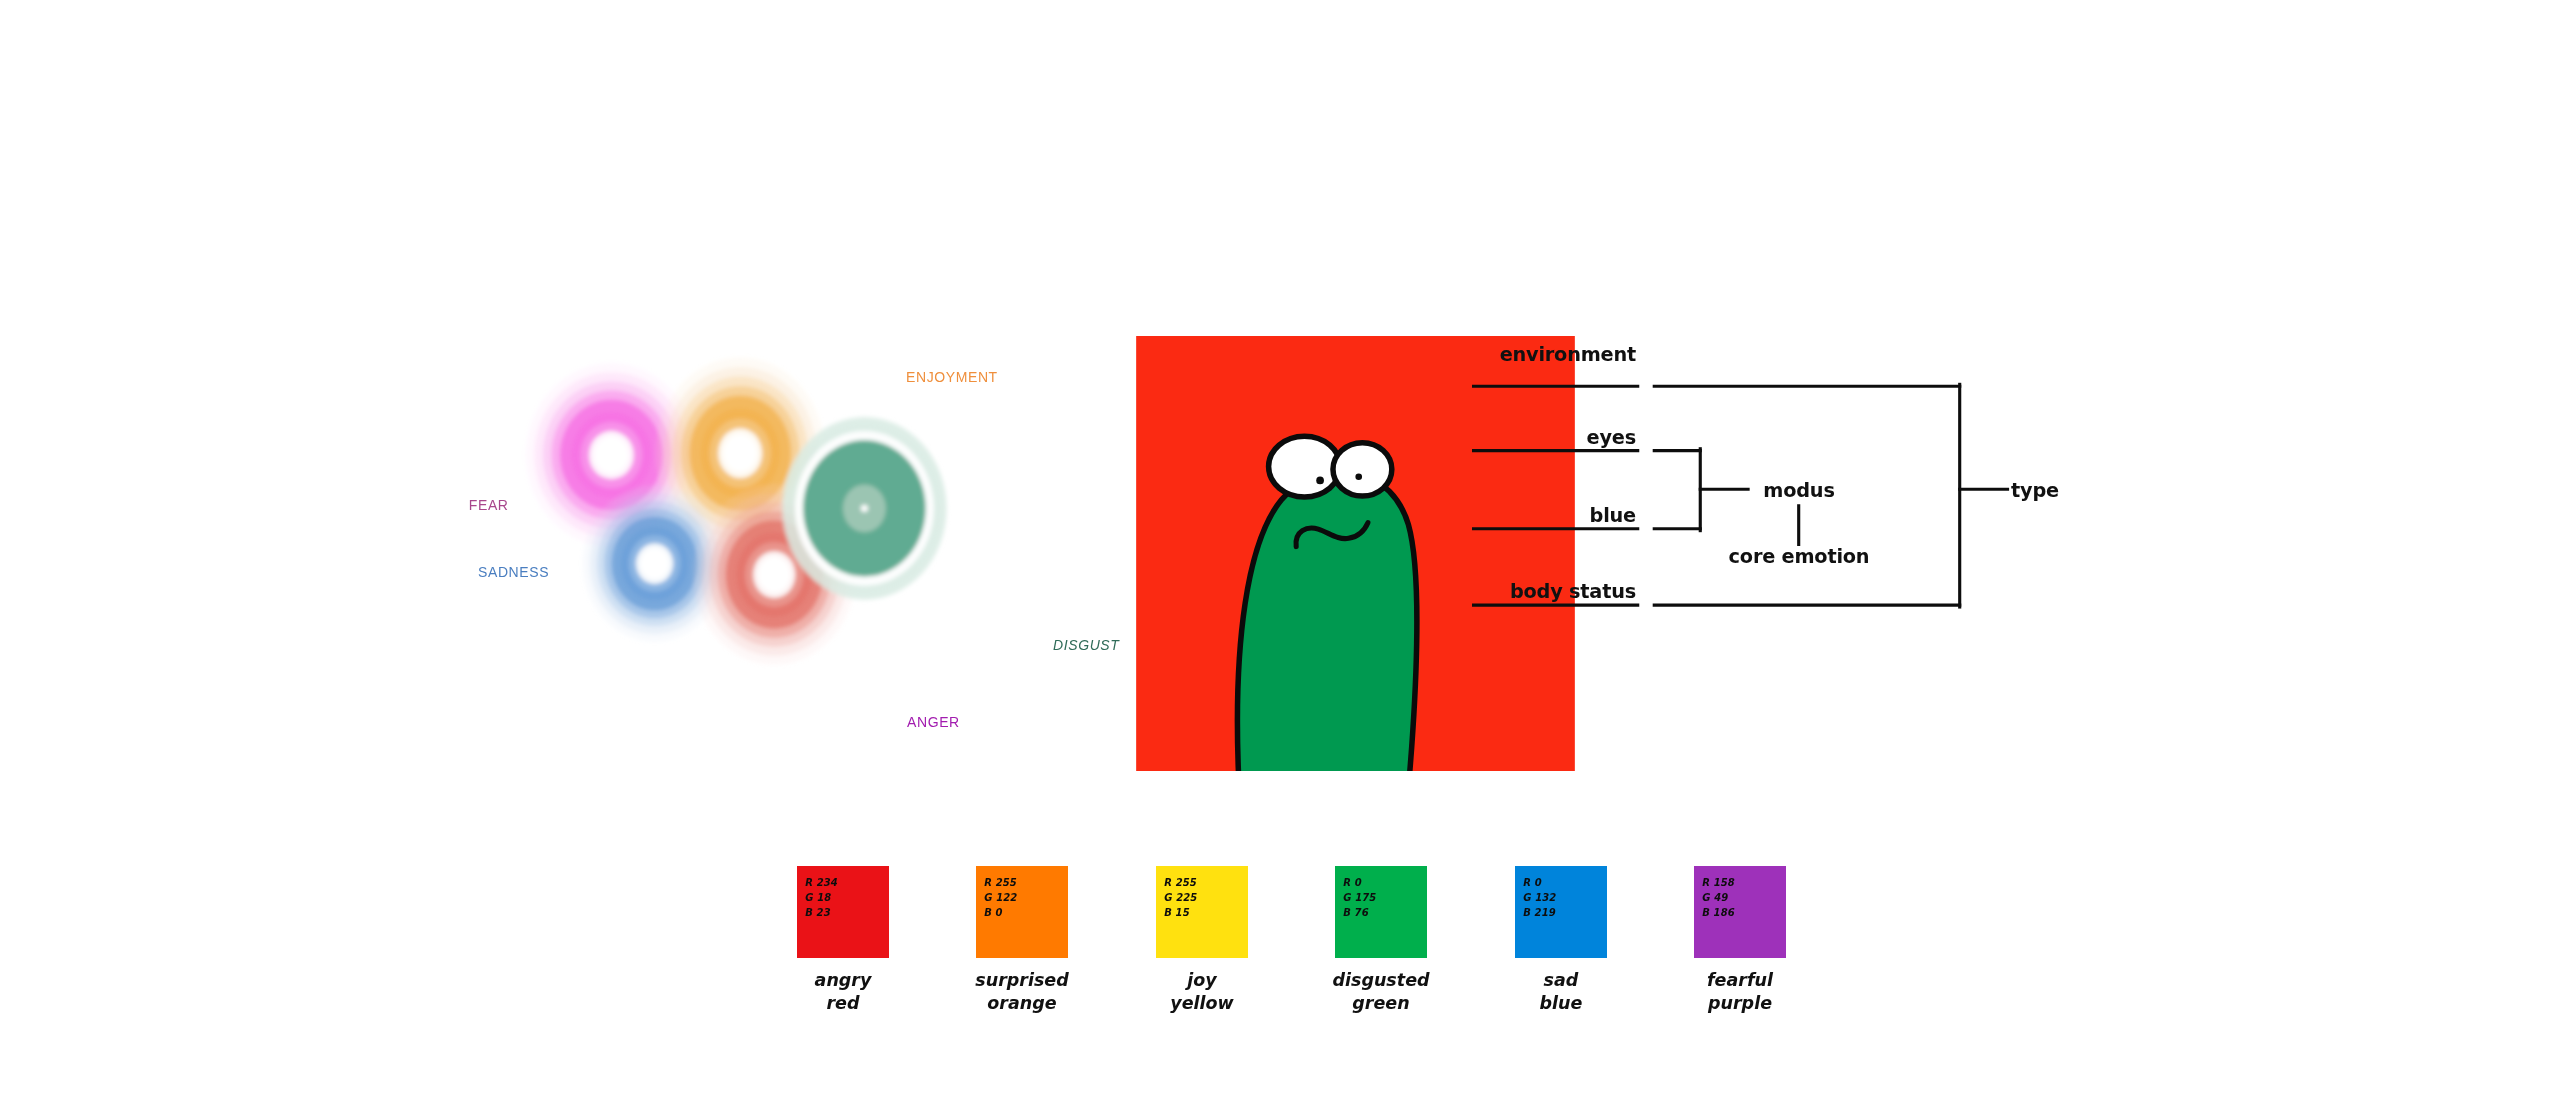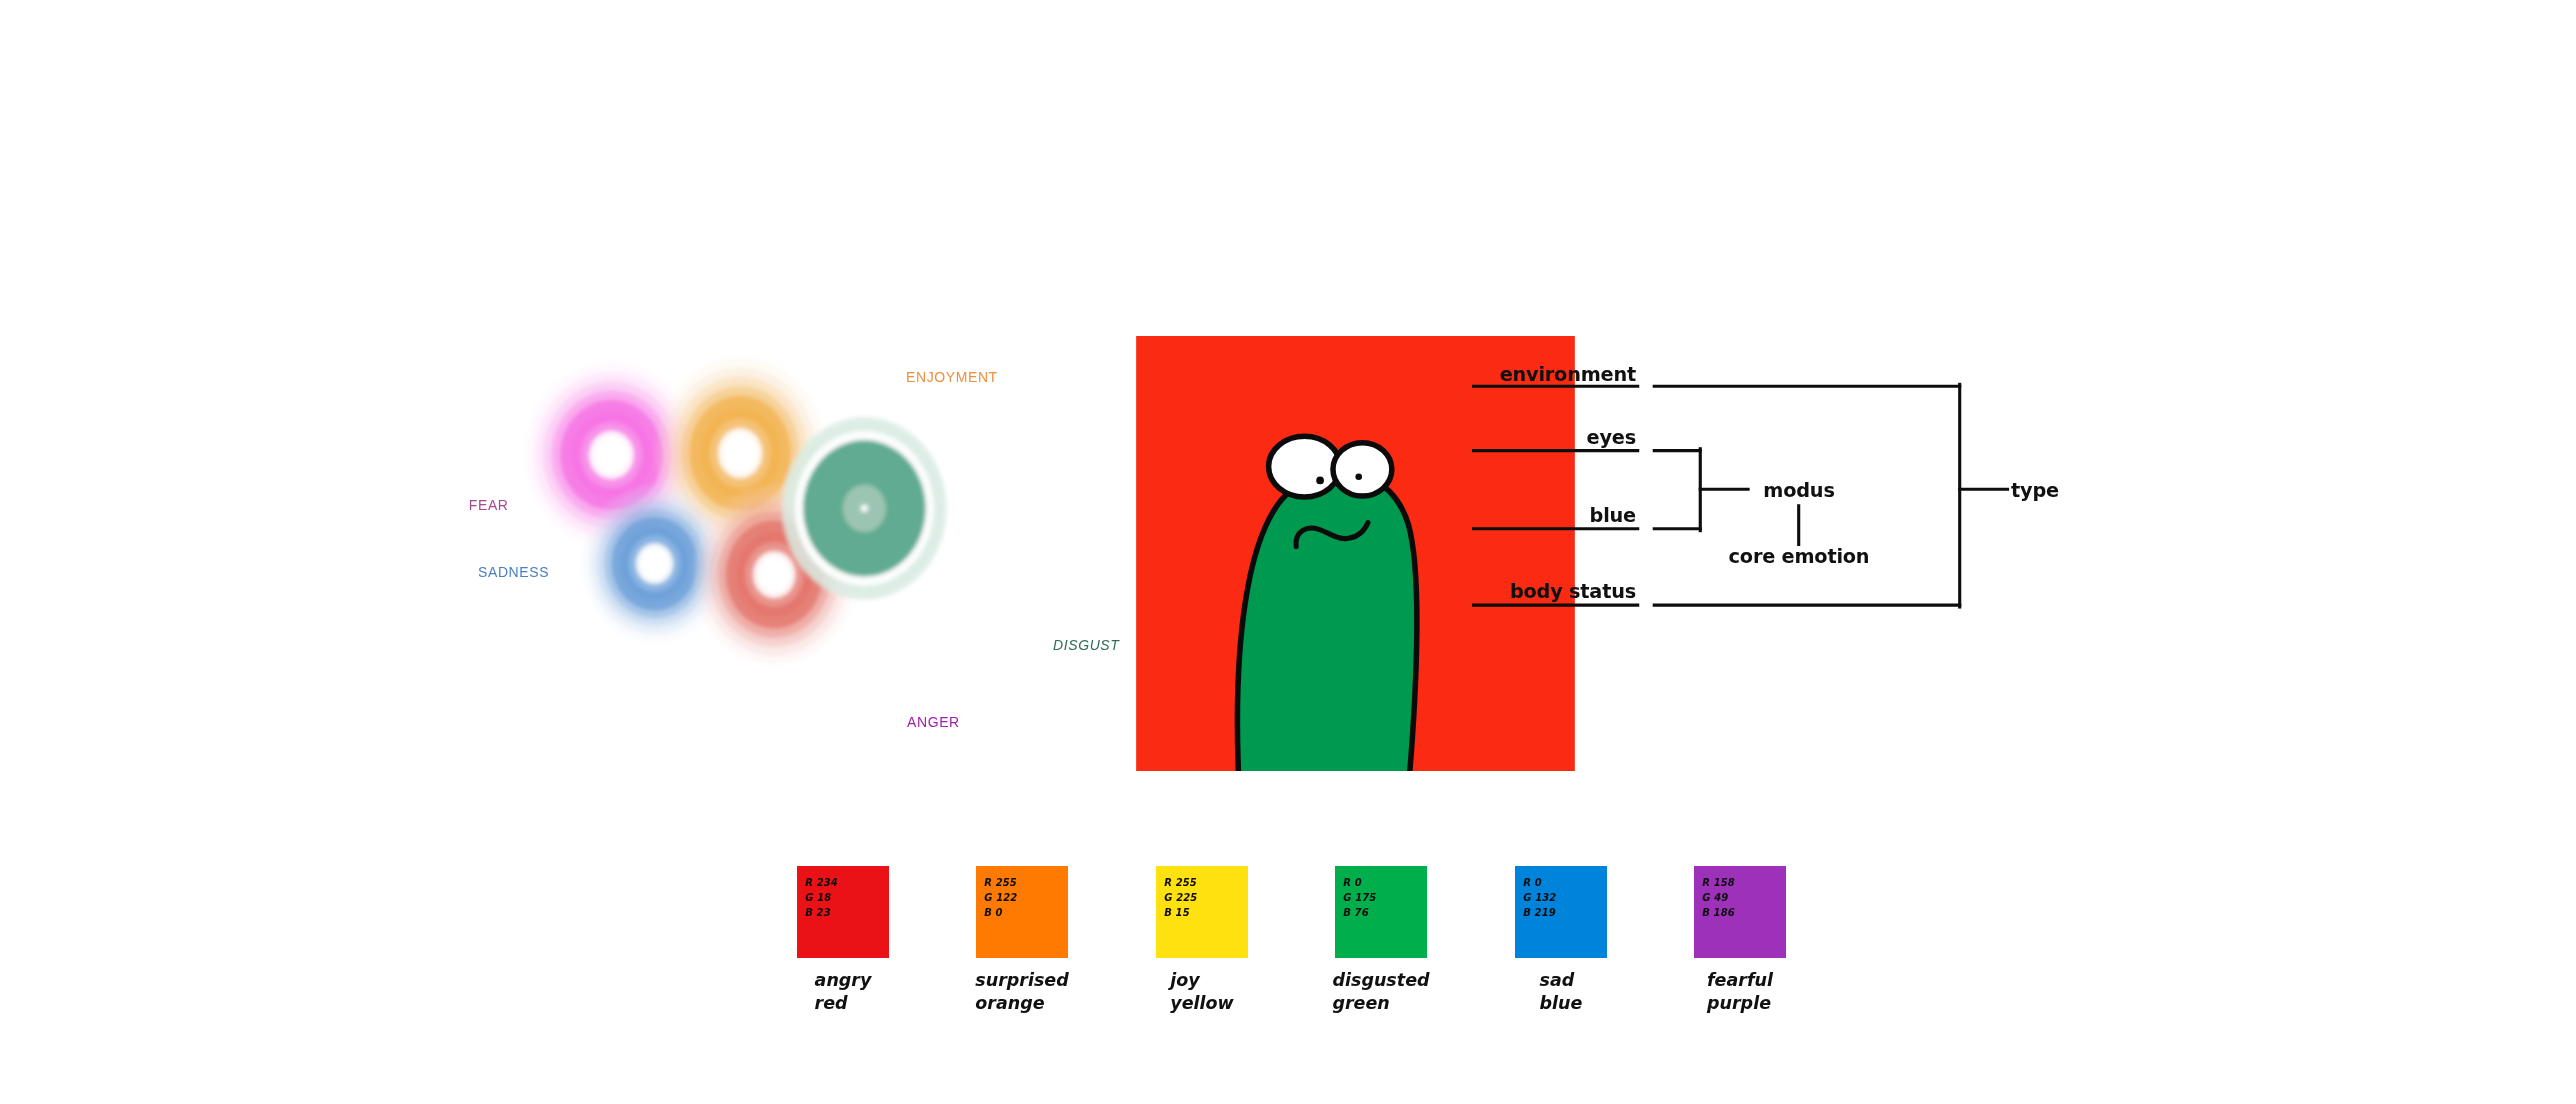--- a/index.html
+++ b/index.html
@@ -100,21 +100,21 @@
     font-size: 10px;
     line-height: 1.48;
     color: #0d0d0d;
     letter-spacing: 0.1px;
     white-space: pre-line;
   }
   .swatch-name {
     position: absolute;
     left: 46px; top: 103px;
     transform: translateX(-50%);
-    text-align: left;
+    text-align: center;
     font-family: "DejaVu Sans", sans-serif;
     font-weight: 700;
     font-size: 17.5px;
     line-height: 1.32;
     color: #111111;
     white-space: pre-line;
   }
 </style>
 </head>
 <body>
@@ -246,21 +246,21 @@
 
         <line x1="355" y1="190" x2="355" y2="232"></line>
 
         <line x1="198" y1="60" x2="530" y2="60"></line>
         <line x1="198" y1="298" x2="530" y2="298"></line>
         <line x1="530" y1="58" x2="530" y2="300"></line>
         <line x1="530" y1="172" x2="582" y2="172"></line>
       </g>
     </svg>
 
-    <div class="dg-label r" style="left:164px; top:32px;">environment</div>
+    <div class="dg-label r" style="left:164px; top:12px;">environment</div>
     <div class="dg-label r" style="left:164px; top:95px;">eyes</div>
     <div class="dg-label r" style="left:164px; top:173px;">blue</div>
     <div class="dg-label r" style="left:164px; top:249px;">body status</div>
 
     <div class="dg-label c" style="left:327px; top:148px;">modus</div>
     <div class="dg-label c" style="left:327px; top:214px;">core emotion</div>
     <div class="dg-label" style="left:539px; top:148px;">type</div>
   </div>
 
   <div id="swatches">

